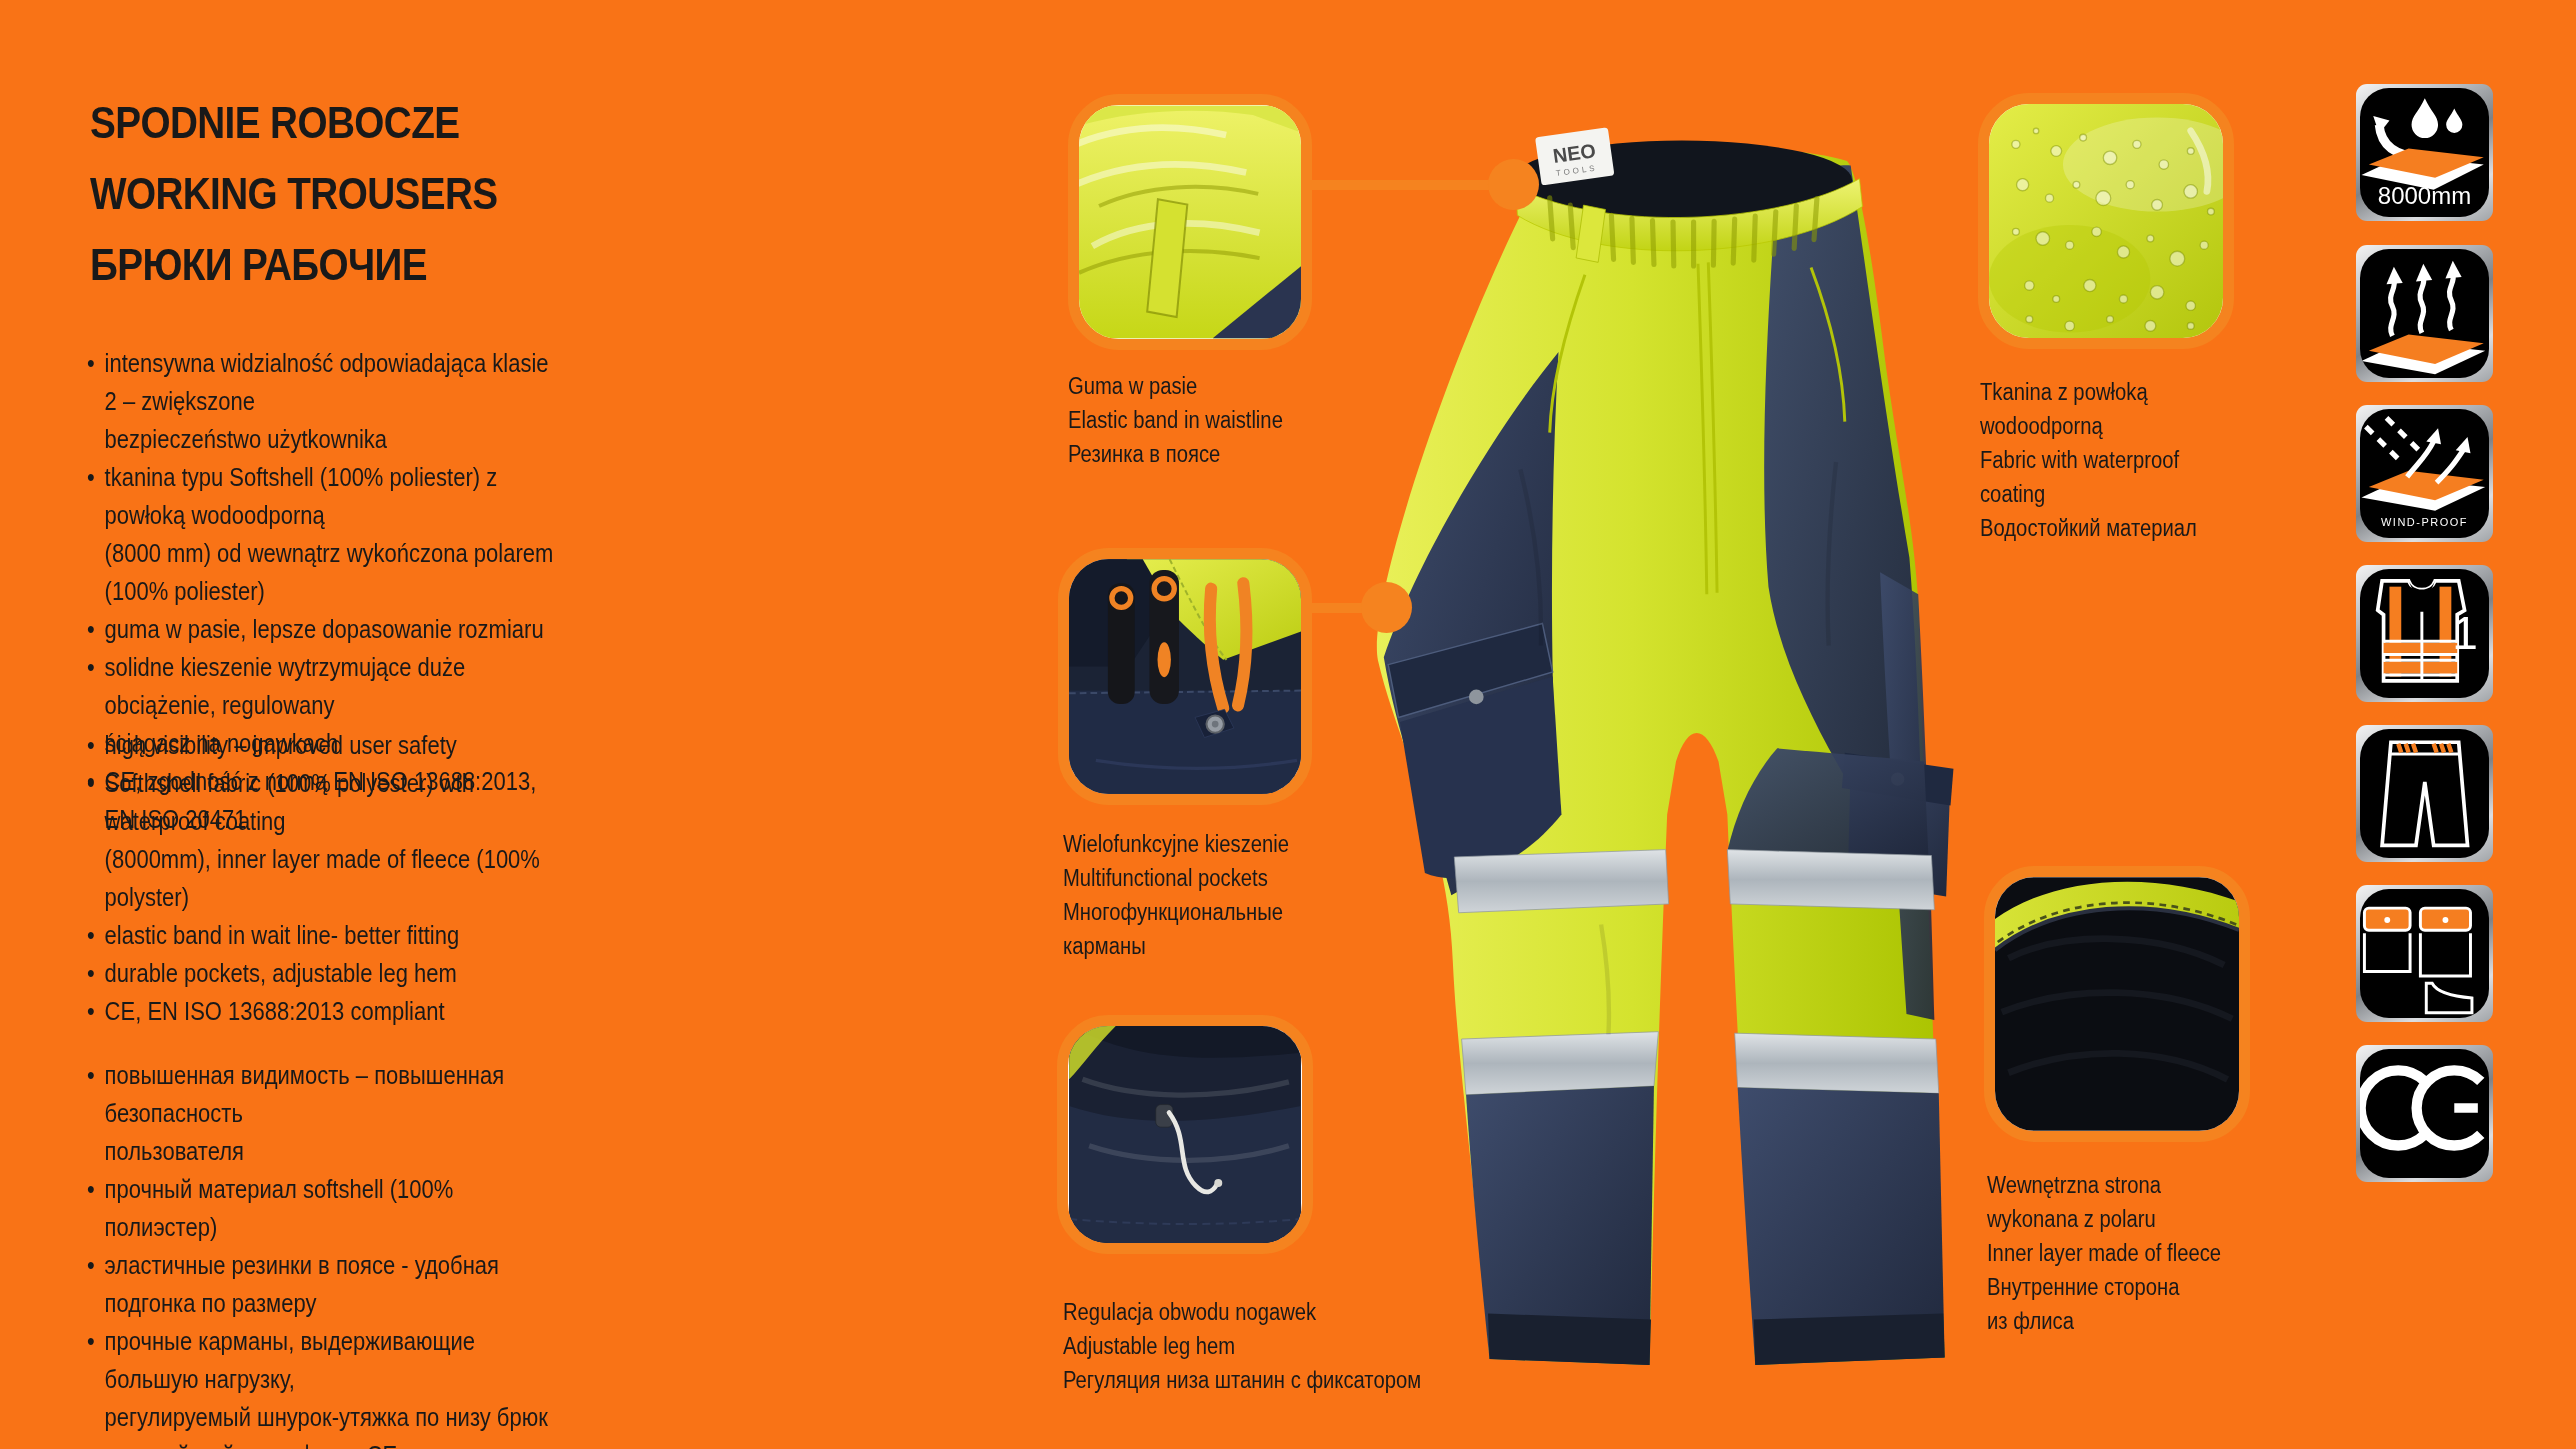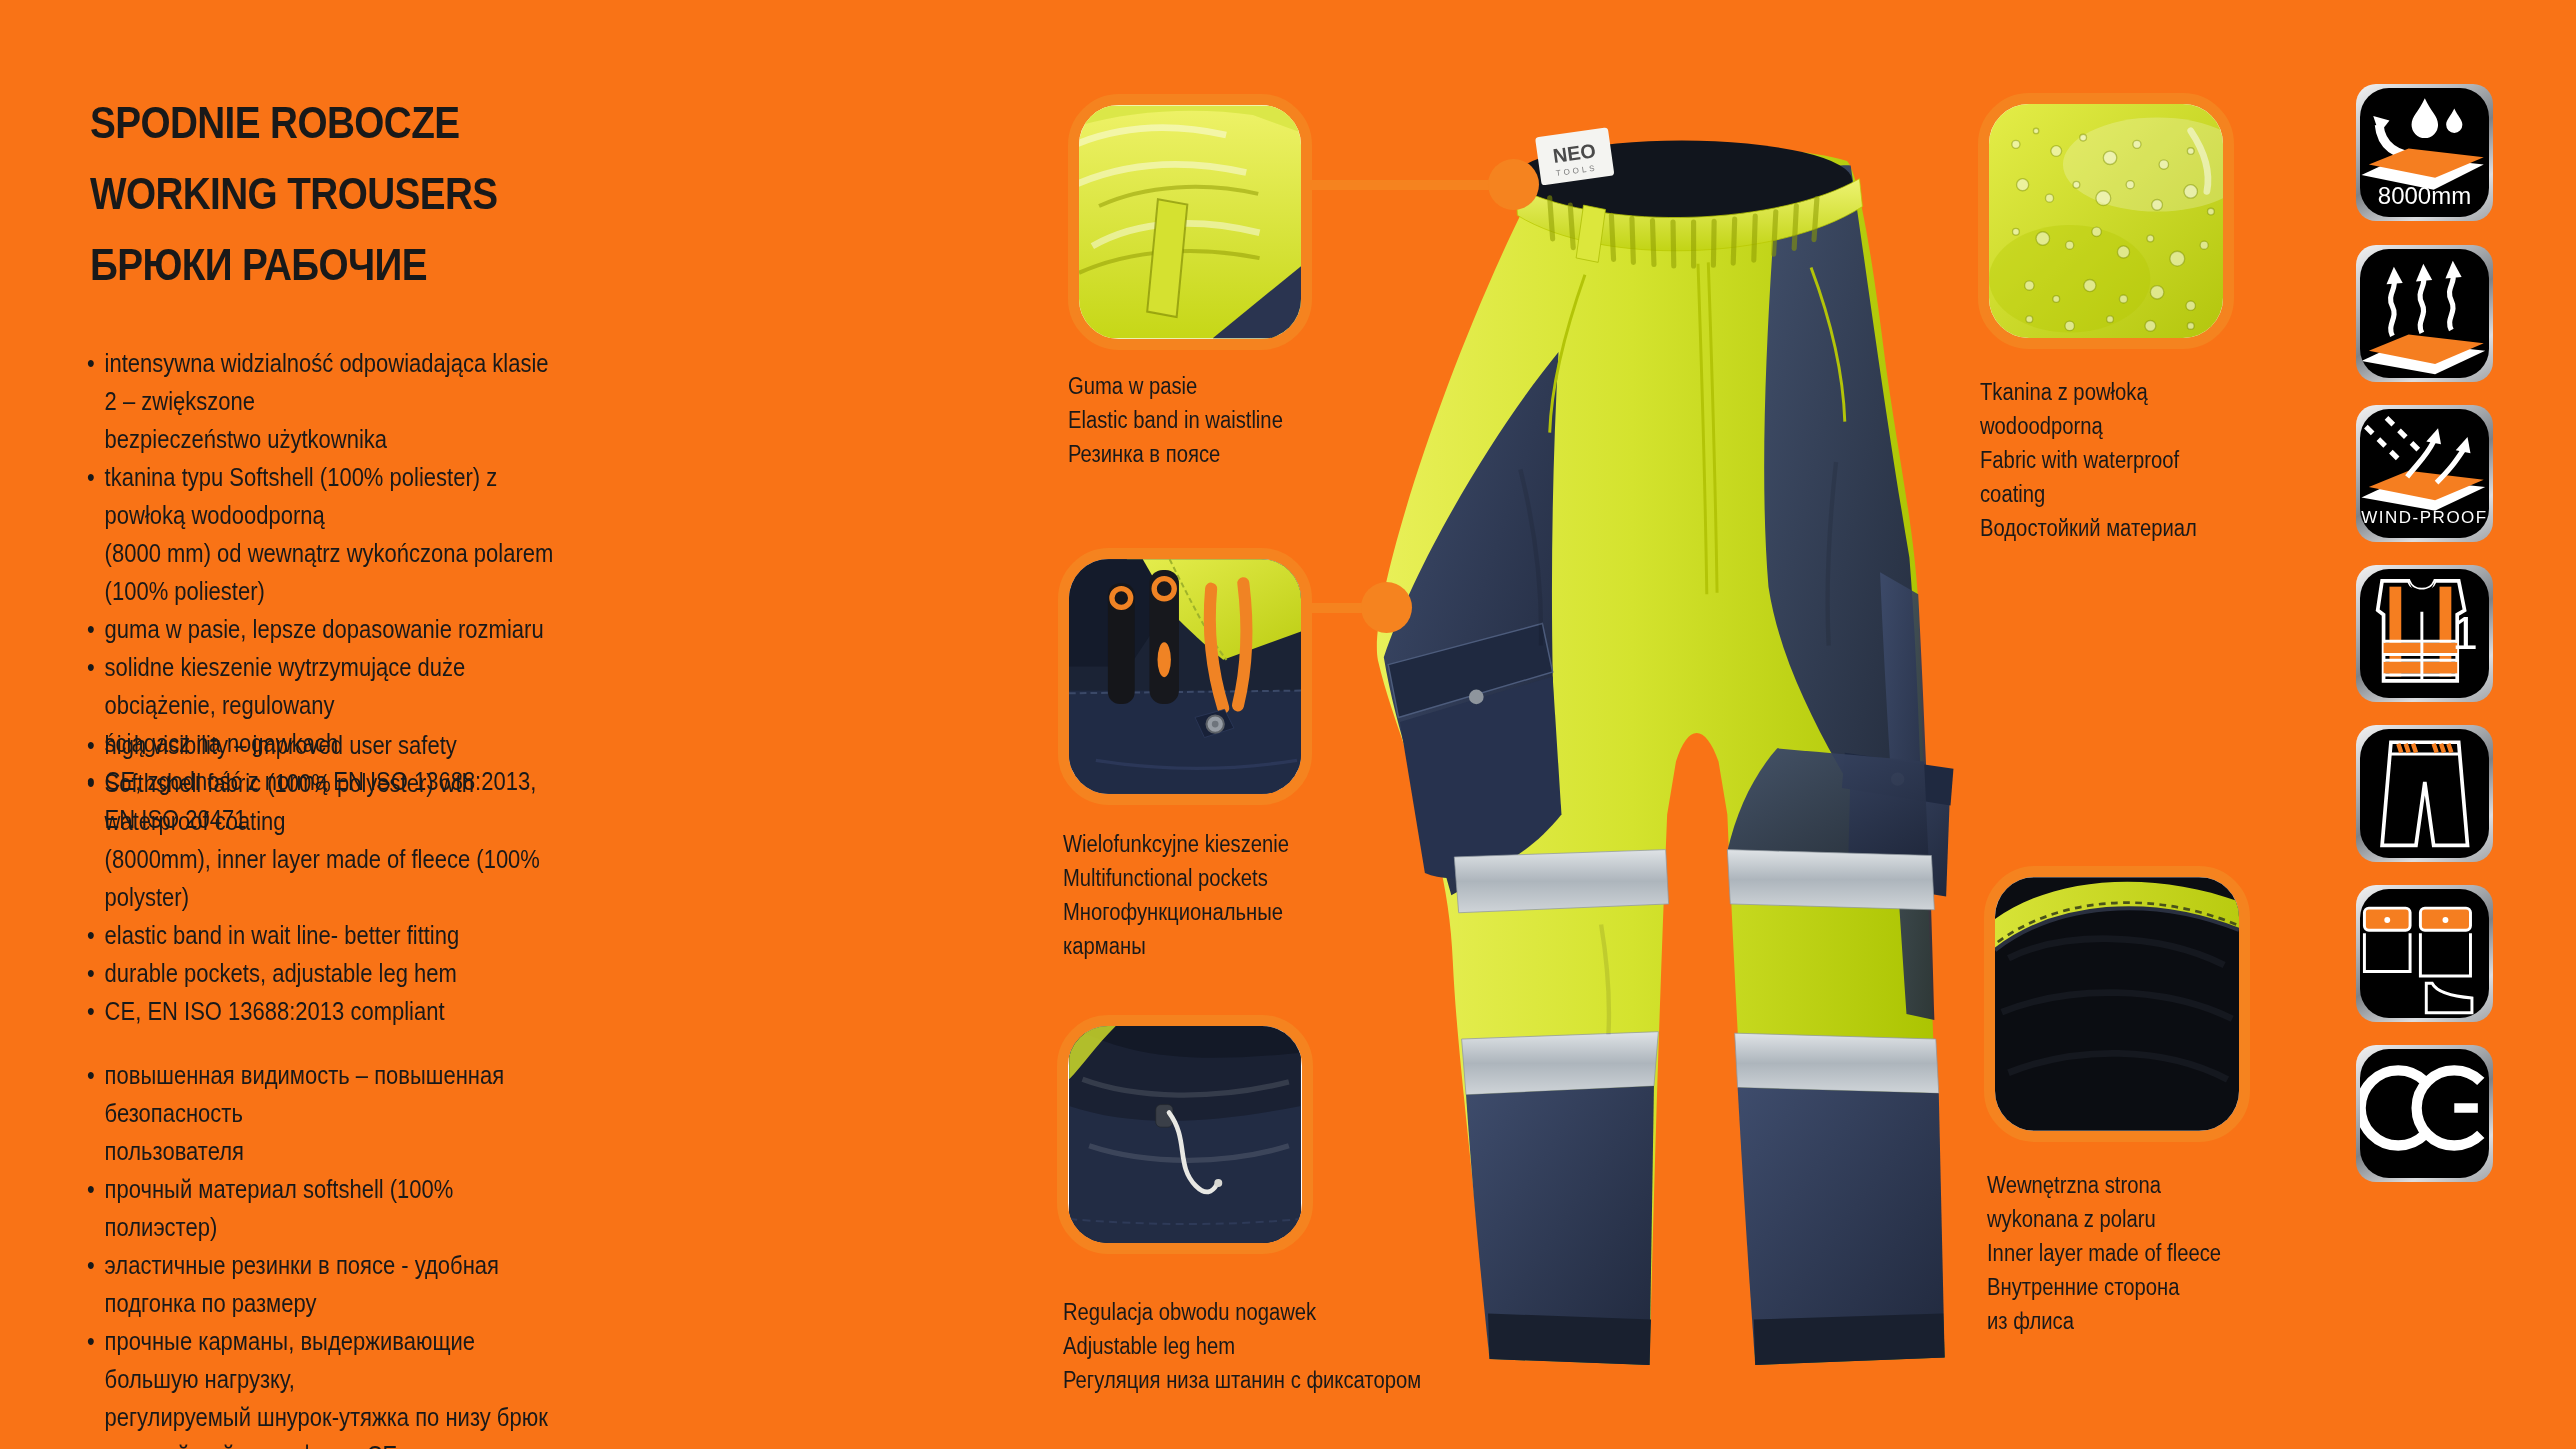--- a/index.html
+++ b/index.html
@@ -33,30 +33,30 @@
   .det4{left:1978px;top:93px;width:256px;height:256px;}
   .det5{left:1984px;top:866px;width:266px;height:276px;}
 
   .connector{position:absolute;height:10.3px;background:#F5831F;}
   .c1{left:1311px;top:180px;width:206px;}
   .c2{left:1311px;top:603px;width:73px;}
   .cdot{position:absolute;width:51px;height:51px;border-radius:50%;background:#F5831F;}
   .cd1{left:1488px;top:159px;} .cd2{left:1361px;top:582px;}
 
   
-  .tile{position:absolute;left:2356px;width:137px;height:137px;border-radius:20px;padding:3.7px;
+  .tile{position:absolute;left:2356px;width:137px;height:137px;border-radius:11px;padding:3.7px;
         box-sizing:border-box;
         background:linear-gradient(150deg,#f4f4f4 0%,#b9bcc0 28%,#7e8286 52%,#dcdee1 78%,#9fa3a7 100%);}
   .tile .inner{position:relative;width:100%;height:100%;border-radius:29px;background:#000;overflow:hidden;}
   .tile svg{position:absolute;inset:0;width:100%;height:100%;}
   .ti0{top:84px;} .ti1{top:245px;} .ti2{top:405px;} .ti3{top:565px;}
   .ti4{top:725px;} .ti5{top:885px;} .ti6{top:1045px;}
   .icon-label{position:absolute;left:0;right:0;bottom:7.3px;text-align:center;color:#fff;
               font-size:24px;letter-spacing:0;}
-  .icon-label.small{font-size:17px;letter-spacing:1.5px;bottom:10.3px;}
+  .icon-label.small{font-size:11px;letter-spacing:1.5px;bottom:10.3px;}
   .icon-label.num{left:auto;right:7.3px;top:37px;bottom:auto;width:34px;font-size:46px;}
 </style>
 </head>
 <body>
 
 <div class="sheet">
 
   <div class="page-title pre cond">SPODNIE ROBOCZE
 WORKING TROUSERS
 БРЮКИ РАБОЧИЕ</div>

